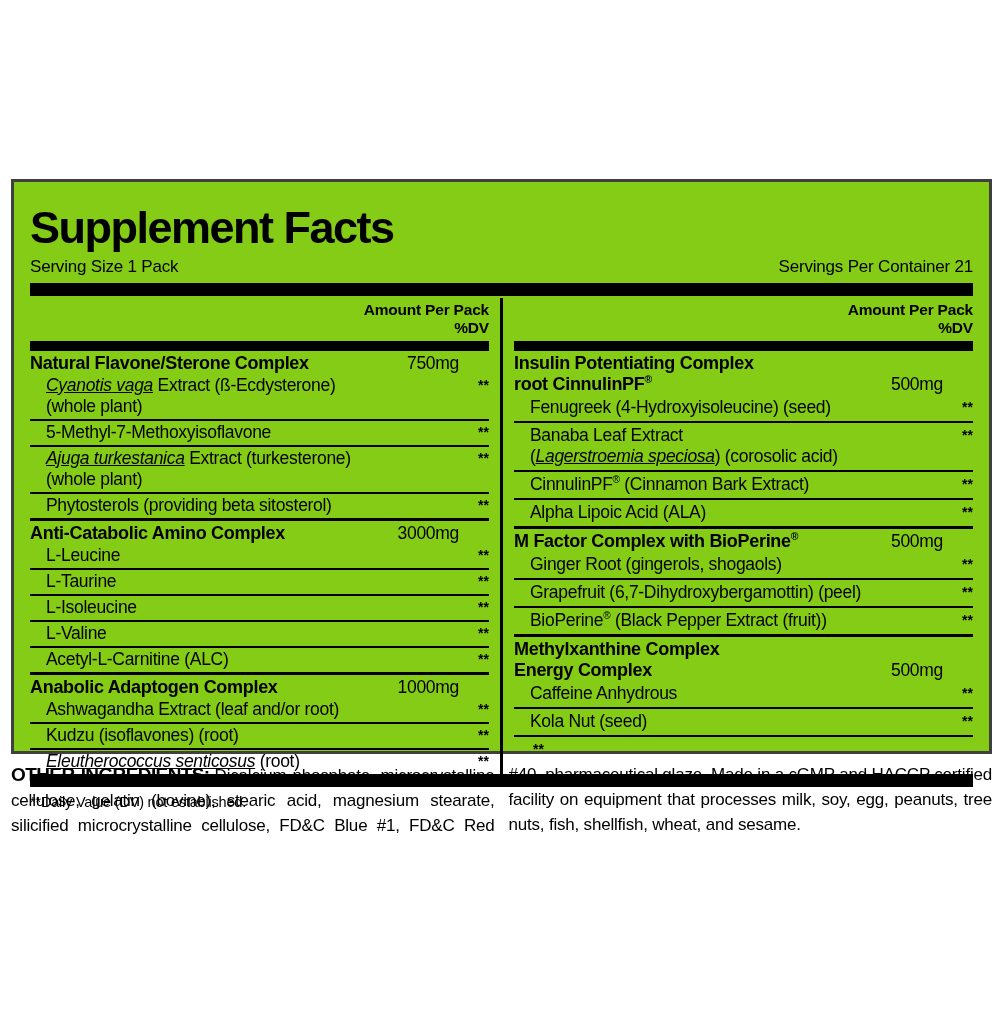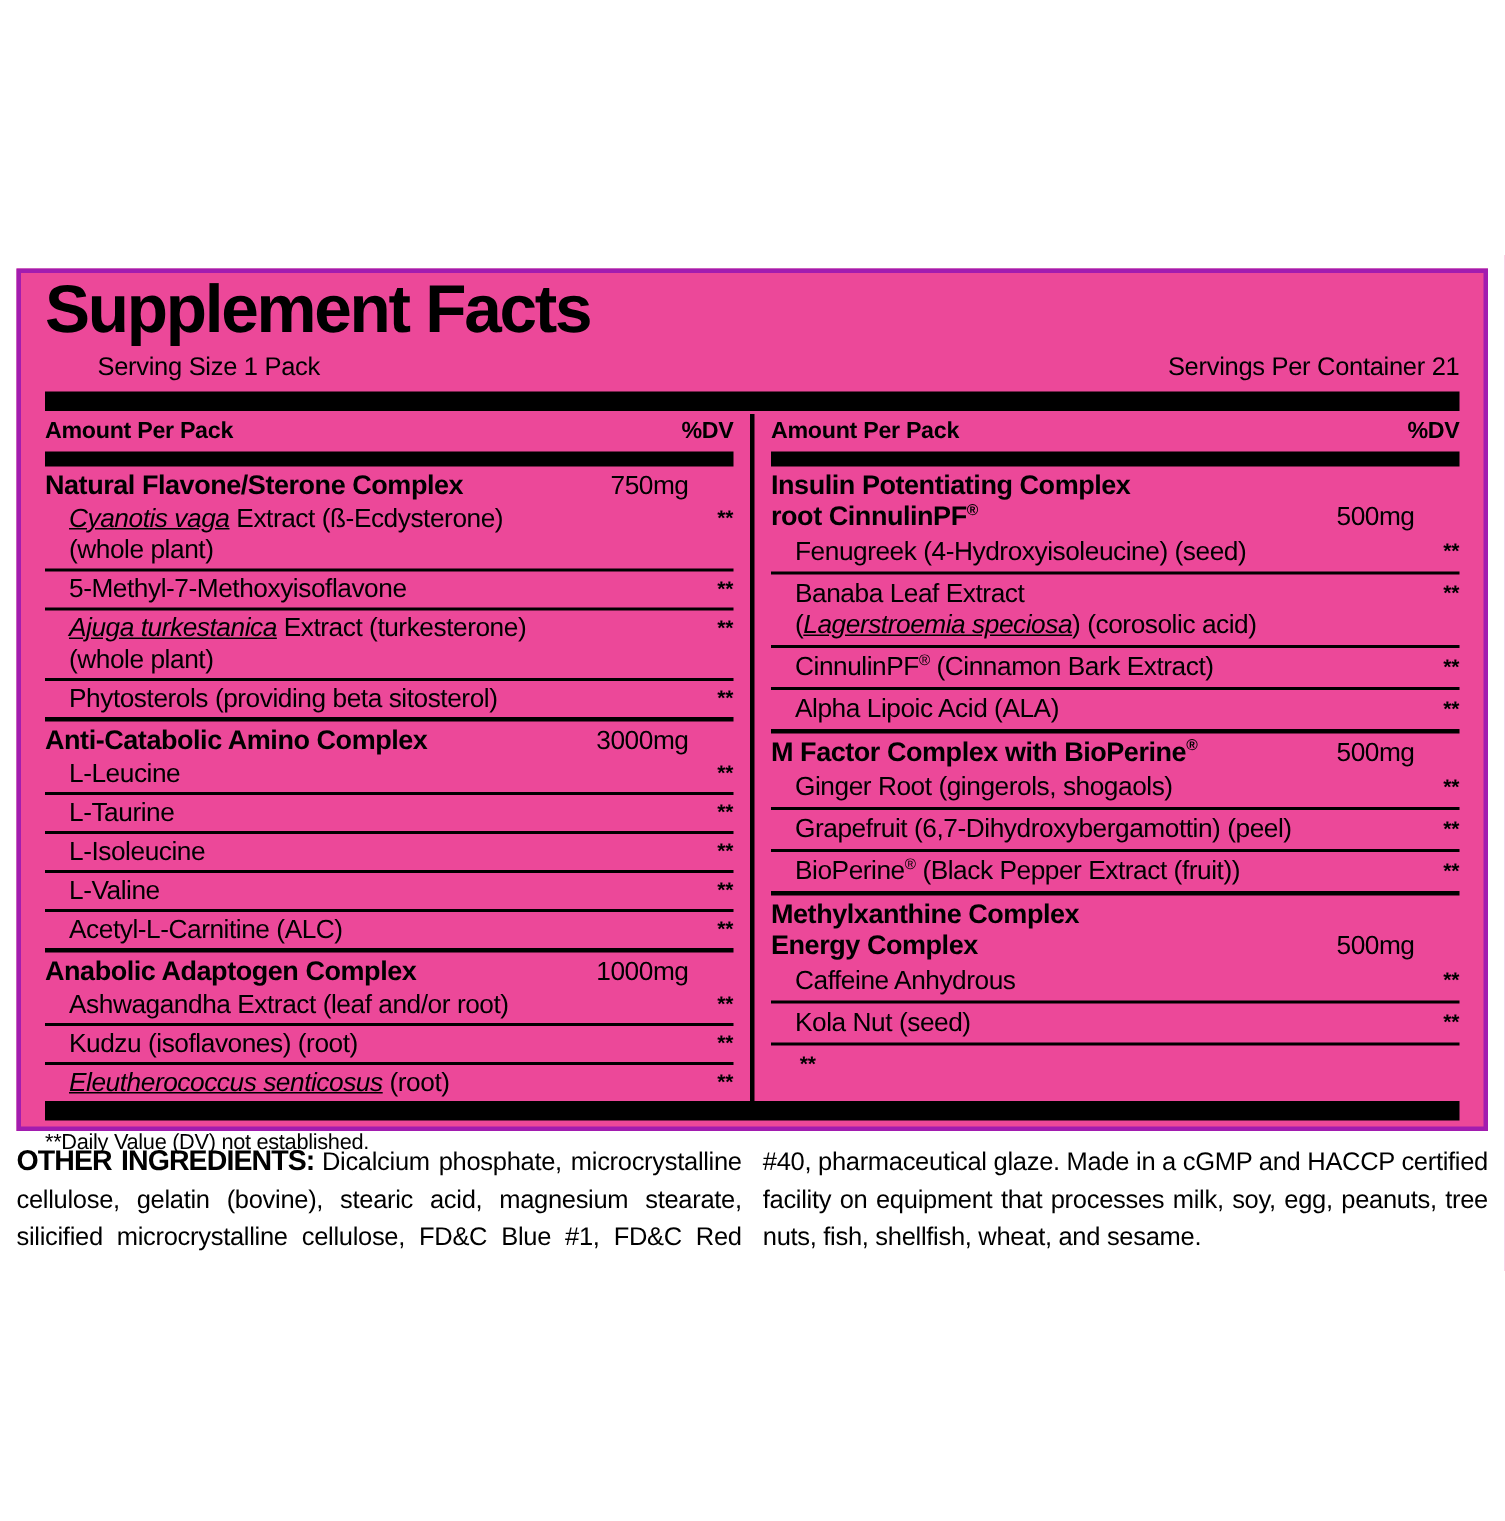--- a/index.html
+++ b/index.html
@@ -16,45 +16,44 @@
     overflow: hidden;
   }
 
   
   .panel {
     position: absolute;
     left: 11px;
     top: 179px;
     width: 981px;
     height: 575px;
-    border: 3px solid #a21caf;
+    border: 3px solid #404040;
     box-sizing: border-box;
-    padding: 0 16px 8px 16px;
+    padding: 22px 16px 8px 16px;
     display: flex;
     flex-direction: column;
-    background: #ec4899;
+    background: #84cc16;
   }
 
   .title {
     font-size: 45px;
     font-weight: bold;
     letter-spacing: -1.5px;
     line-height: 1.04;
     margin-top: 1px;
     white-space: nowrap;
   }
 
   .serving-row {
     display: flex;
     justify-content: space-between;
     font-size: 17px;
     letter-spacing: -0.2px;
     margin-top: 5px;
     margin-bottom: 6px;
-    margin-left: 35px;
   }
 
   .bar-full {
     height: 13px;
     background: #000;
     flex: none;
   }
 
   .cols {
     flex: 1;
@@ -70,26 +69,27 @@
   }
   .vdivider {
     width: 3px;
     background: #000;
     margin: 0 11px;
     flex: none;
   }
 
   .col-head {
     display: flex;
-    justify-content: space-between;
+    justify-content: flex-start;
     align-items: flex-end;
     font-weight: bold;
     font-size: 15.5px;
     letter-spacing: -0.2px;
     padding: 3px 0 4px 0;
+    flex-direction: column;
   }
   .col-bar {
     height: 10px;
     background: #000;
     flex: none;
   }
 
   .sec + .sec { border-top: 3px solid #000; }
 
   .hrow {

